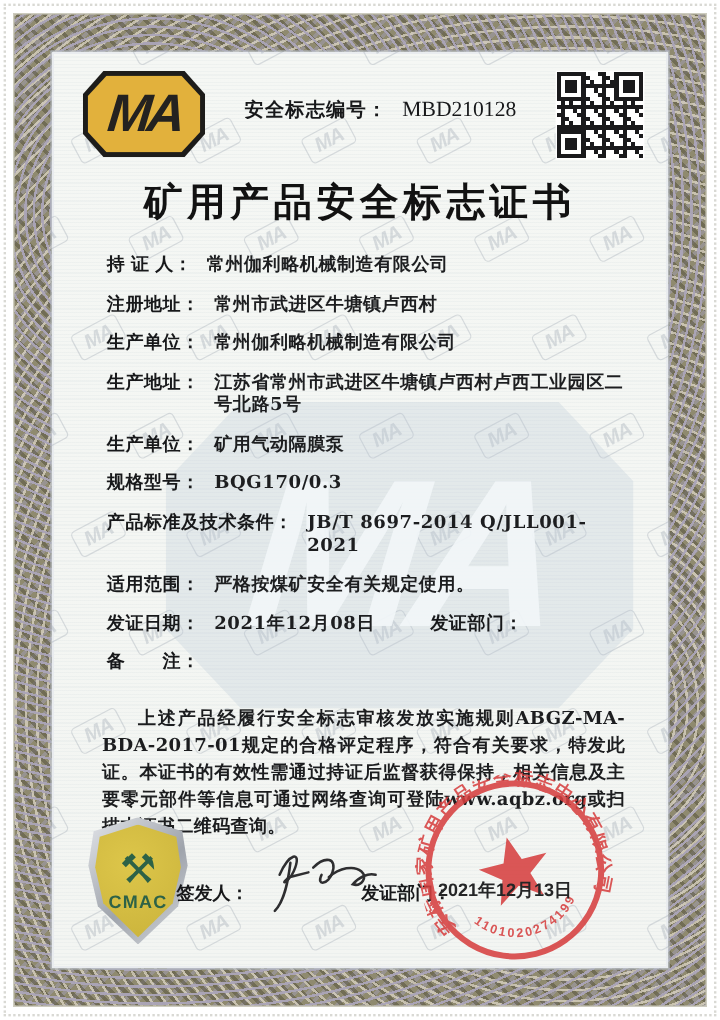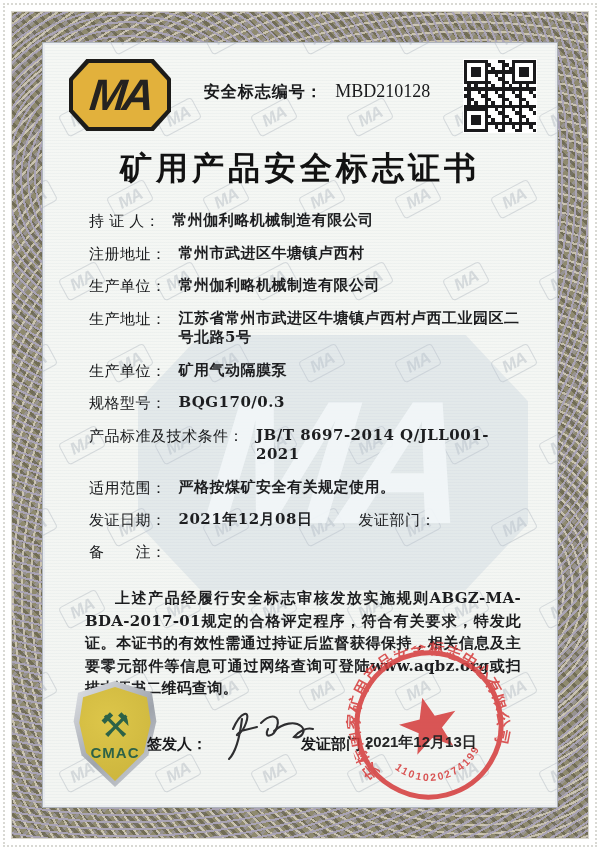--- a/index.html
+++ b/index.html
@@ -77,21 +77,21 @@
   
   .title {
     text-align:center; margin-top:14px;
     font-size:32px; font-weight:900; letter-spacing:4px; color:#121212;
   }
 
   
   .fields { padding:20px 34px 0 46px; }
   .row { display:flex; margin-bottom:13px; line-height:1.3; }
   .row .lbl {
-    font-size:15px; font-weight:400; color:#17181a;
+    font-size:15px; font-weight:700; color:#17181a;
     white-space:nowrap; min-width:68px; letter-spacing:.5px;
   }
   .row .val {
     font-family:"DejaVu Serif", serif; font-size:15px; font-weight:700;
     color:#1d1e20; margin-left:12px; letter-spacing:.5px; flex:1;
   }
   .row-dates { display:flex; margin-bottom:12px; }
   .row-dates .pair { display:flex; }
   .row-dates .pair + .pair { margin-left:46px; }
 

